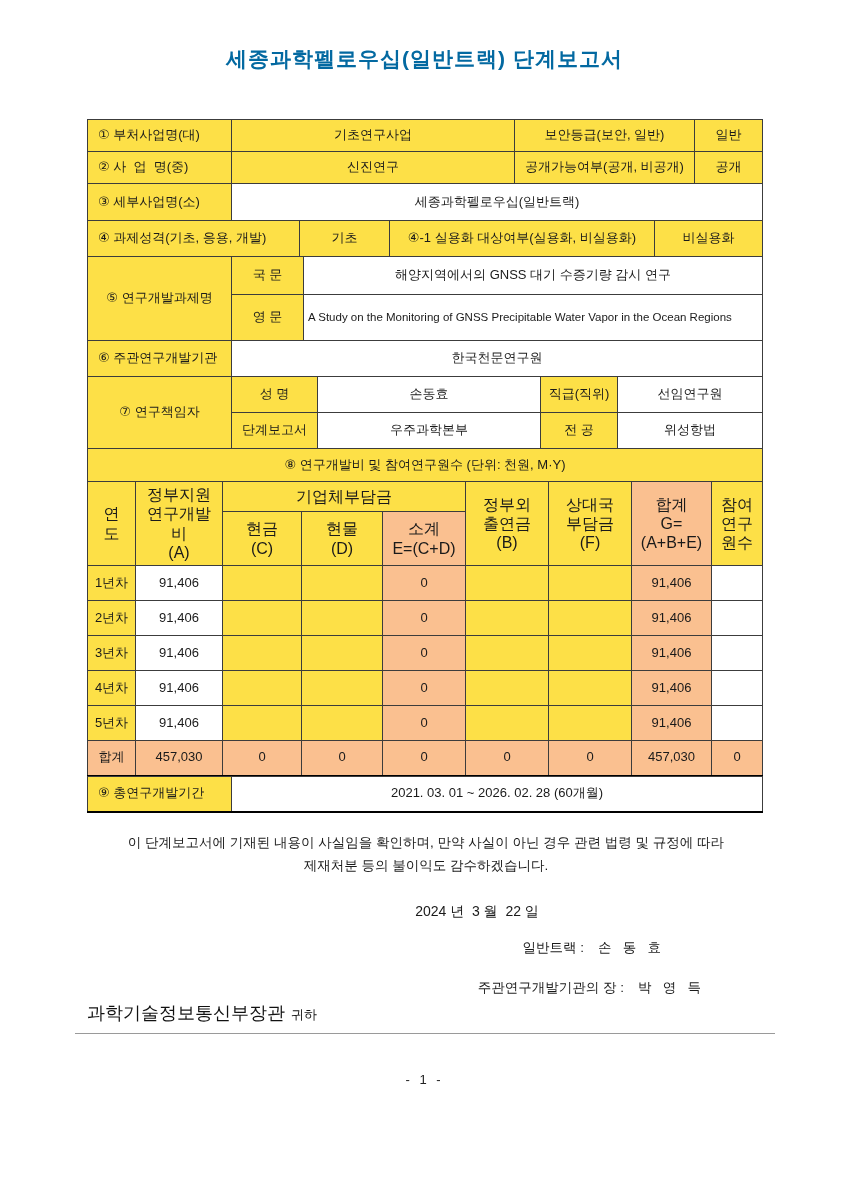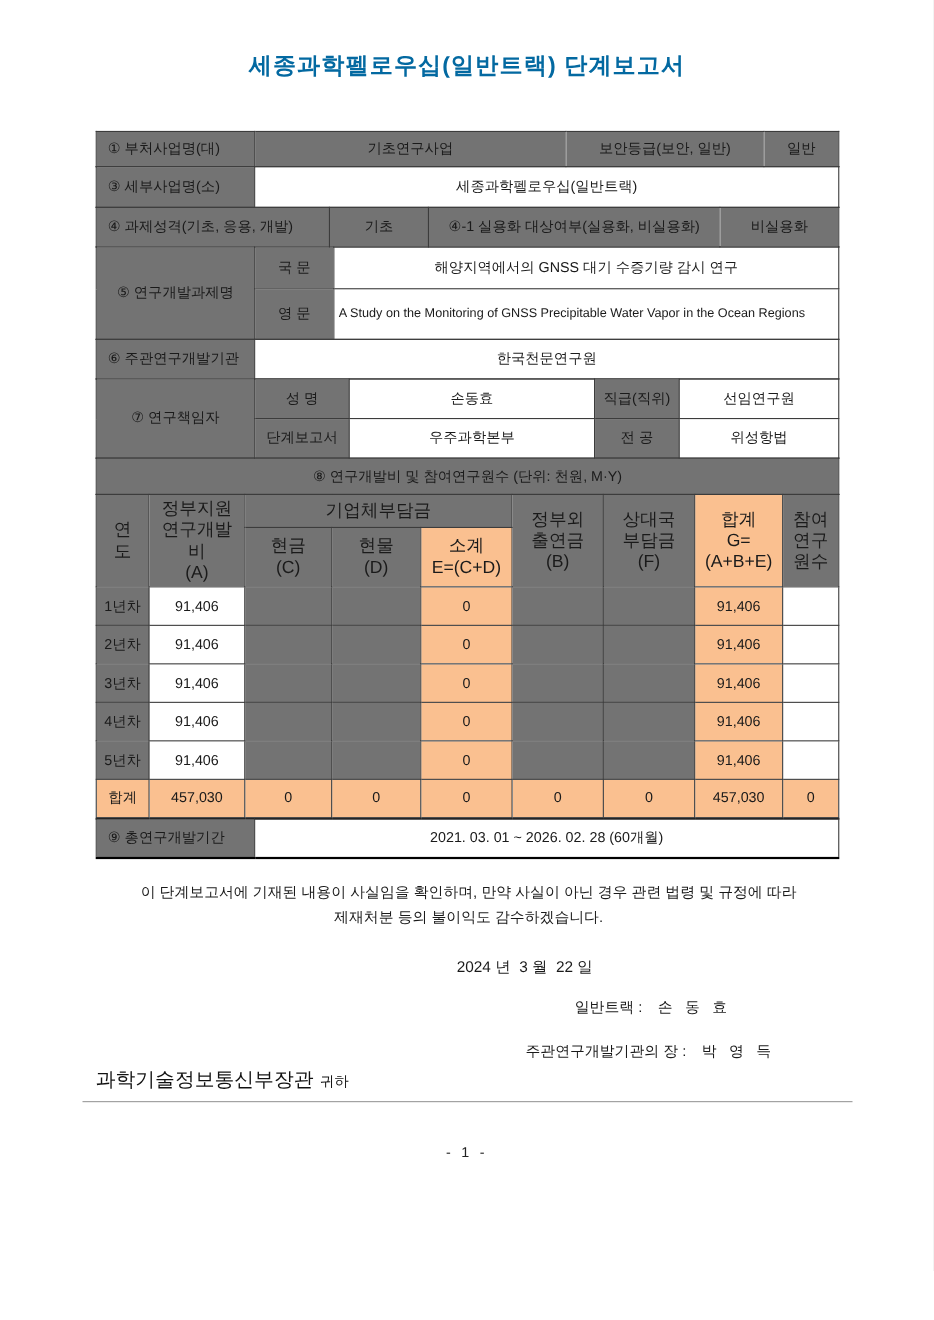--- a/index.html
+++ b/index.html
@@ -12,21 +12,21 @@
     font-size:21px;font-weight:bold;letter-spacing:1px;color:#0369a1;
   }
   .tables{width:675px;margin:46px 0 0 87px;}
   table{border-collapse:collapse;table-layout:fixed;width:675px;margin-top:-1px;}
   table.first{margin-top:0;}
   td,th{
     border:1px solid #3c3c3c;font-size:13px;font-weight:normal;
     text-align:center;vertical-align:middle;white-space:pre-wrap;
     padding:2px 4px;line-height:1.3;overflow:hidden;
   }
-  .g{background:#737373;}
+  .g{background:#fde047;}
   .o{background:#fac090;}
   .lbl{text-align:left;padding-left:10px;}
   .en{font-size:11.5px;text-align:left;padding-left:4px;}
   .t8 th{font-size:16px;line-height:1.2;}
   .thickb td,.thickb th{border-bottom:2px solid #000;}
   .r32{height:32px;}.r33{height:33px;padding-left:34px;}.r36{height:36px;}.r37{height:37px;}
   .r38{height:38px;}.r46{height:46px;}.r30{height:30px;}.r54{height:54px;}.r35{height:35px;}
   .declaration{
     margin:18px auto 0;width:720px;margin-left:66px;
     text-align:center;font-size:13.5px;line-height:23px;
@@ -58,20 +58,26 @@
           <col style="width:180px">
           <col style="width:68px">
         </colgroup>
       <tbody>
           <tr class="r32">
         <td class="g lbl">① 부처사업명(대)</td>
         <td class="g">기초연구사업</td>
         <td class="g">보안등급(보안, 일반)</td>
         <td class="g">일반</td>
       </tr>
+      <tr class="r32">
+        <td class="g lbl">② 사  업  명(중)</td>
+        <td class="g">신진연구</td>
+        <td class="g">공개가능여부(공개, 비공개)</td>
+        <td class="g">공개</td>
+      </tr>
     </tbody>
       </table>
 
     <table>
       <colgroup>
           <col style="width:144px">
           <col style="width:531px">
         </colgroup>
       <tbody>
           <tr class="r37">

